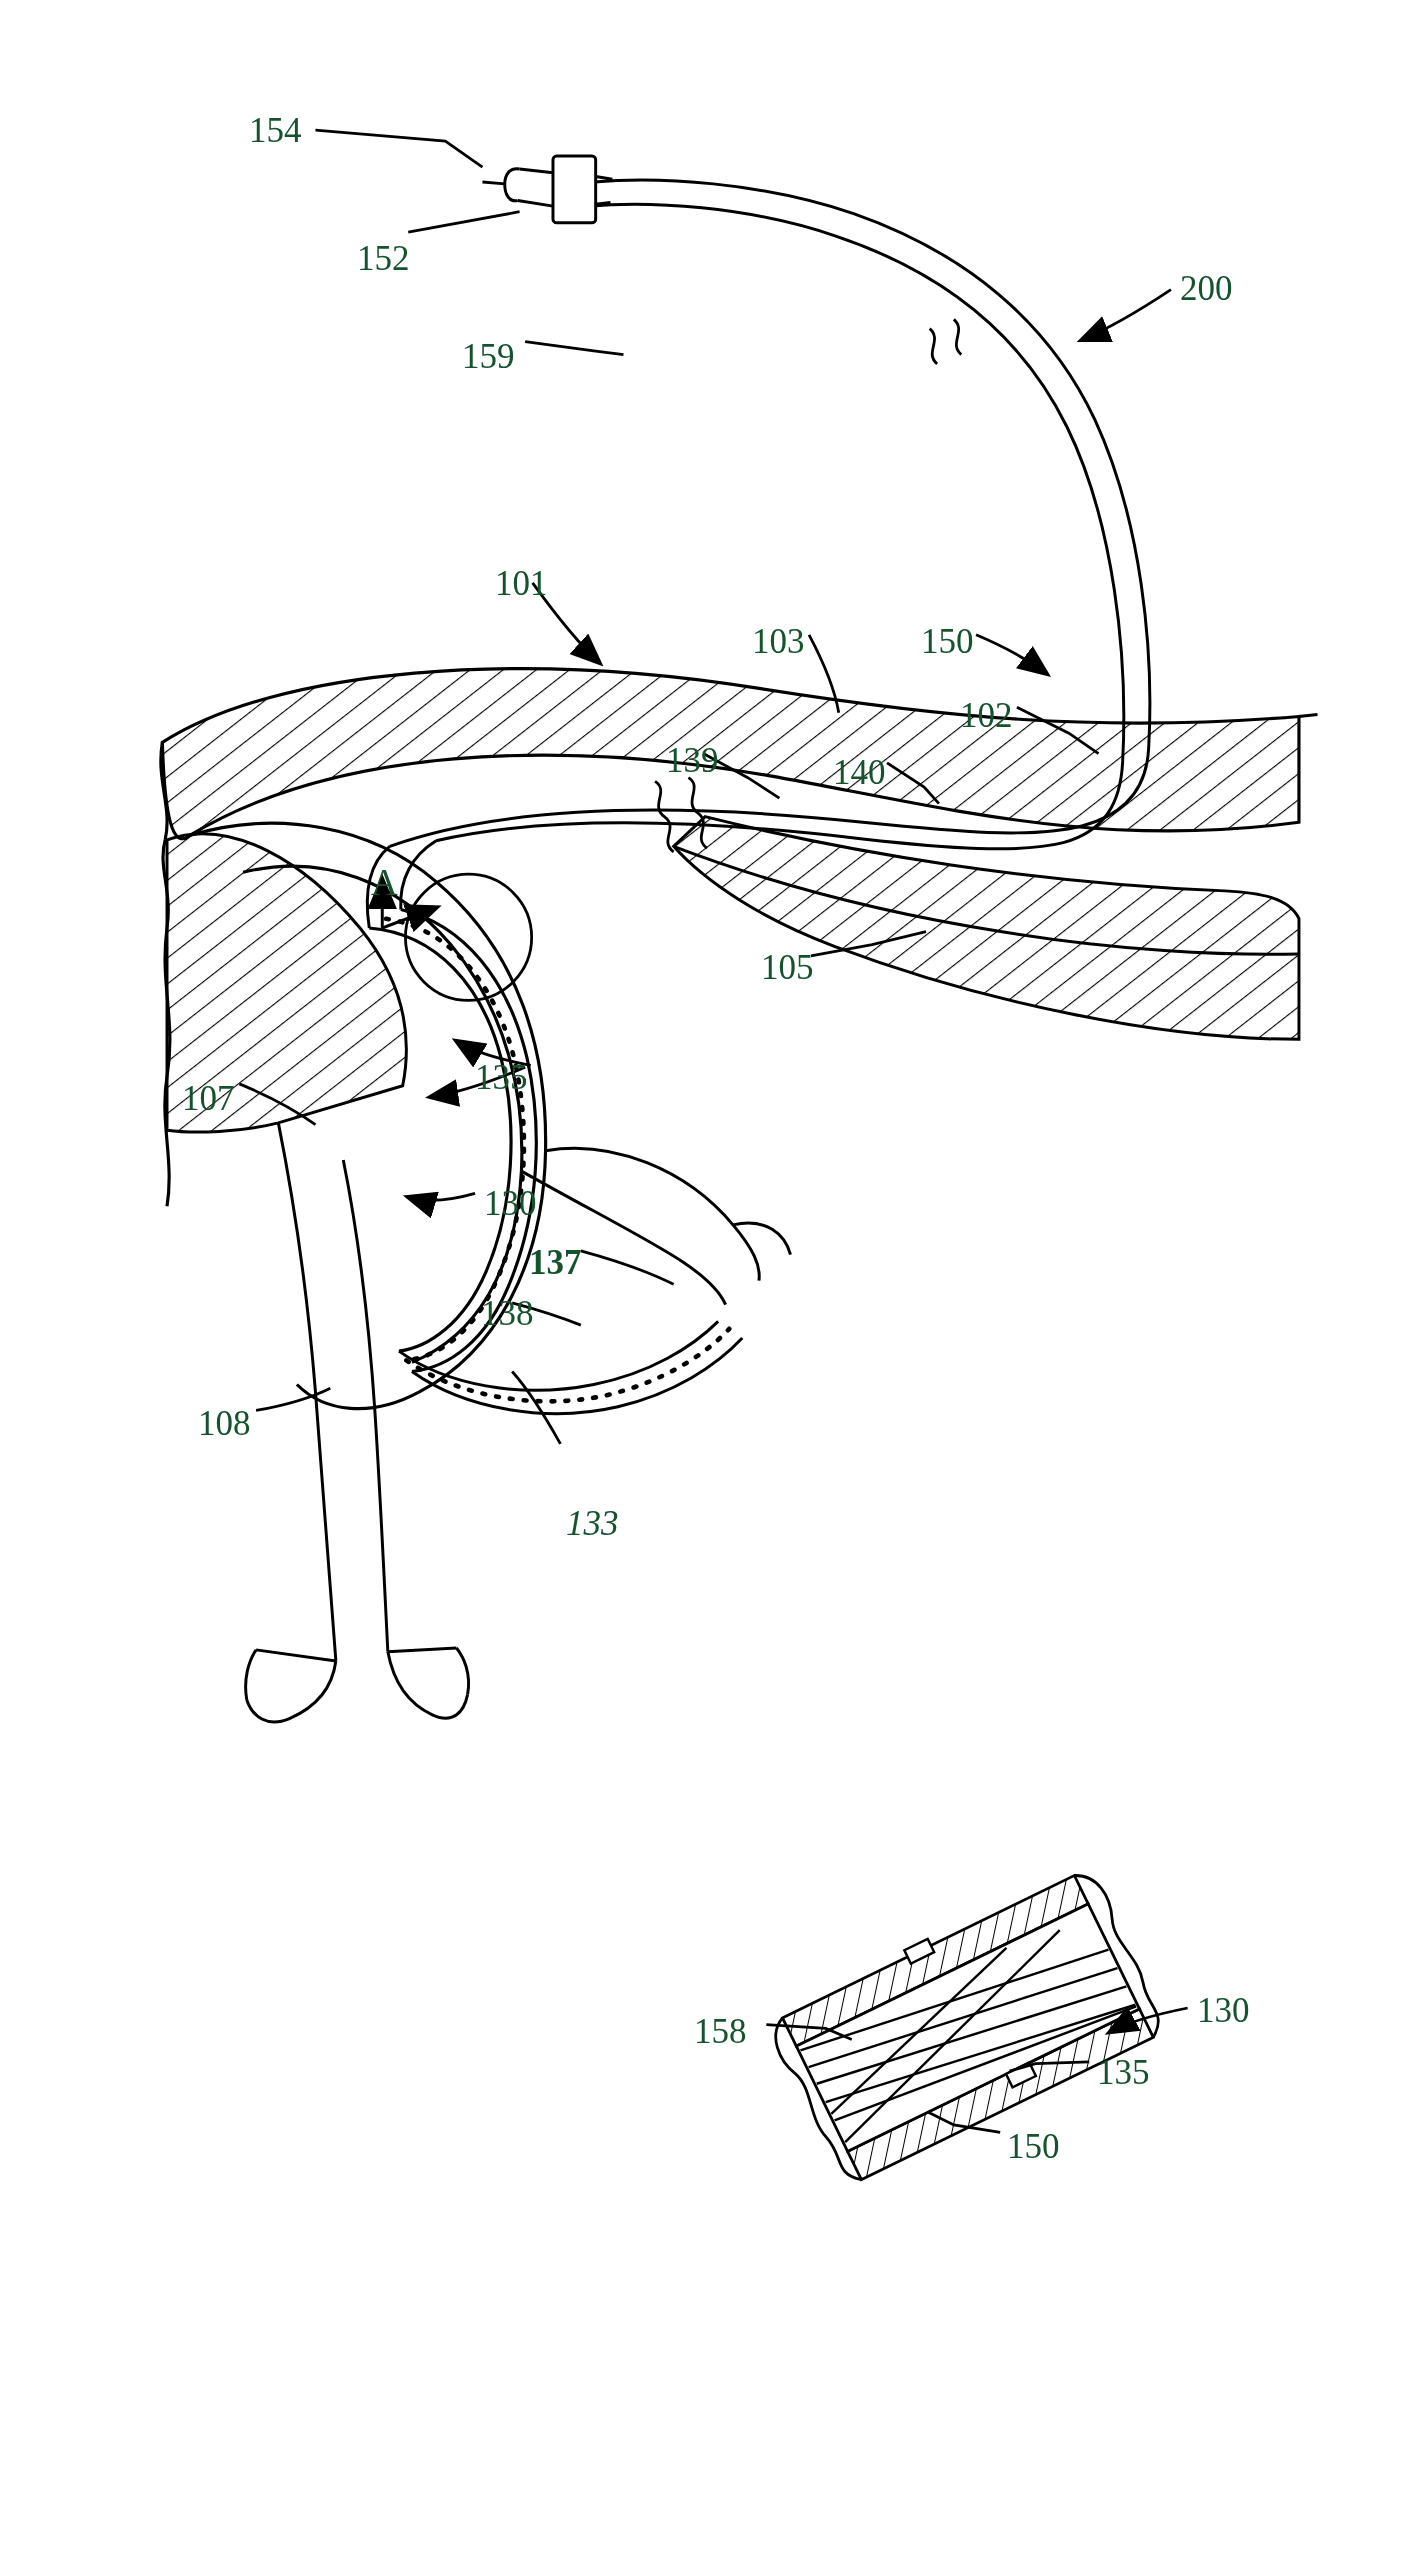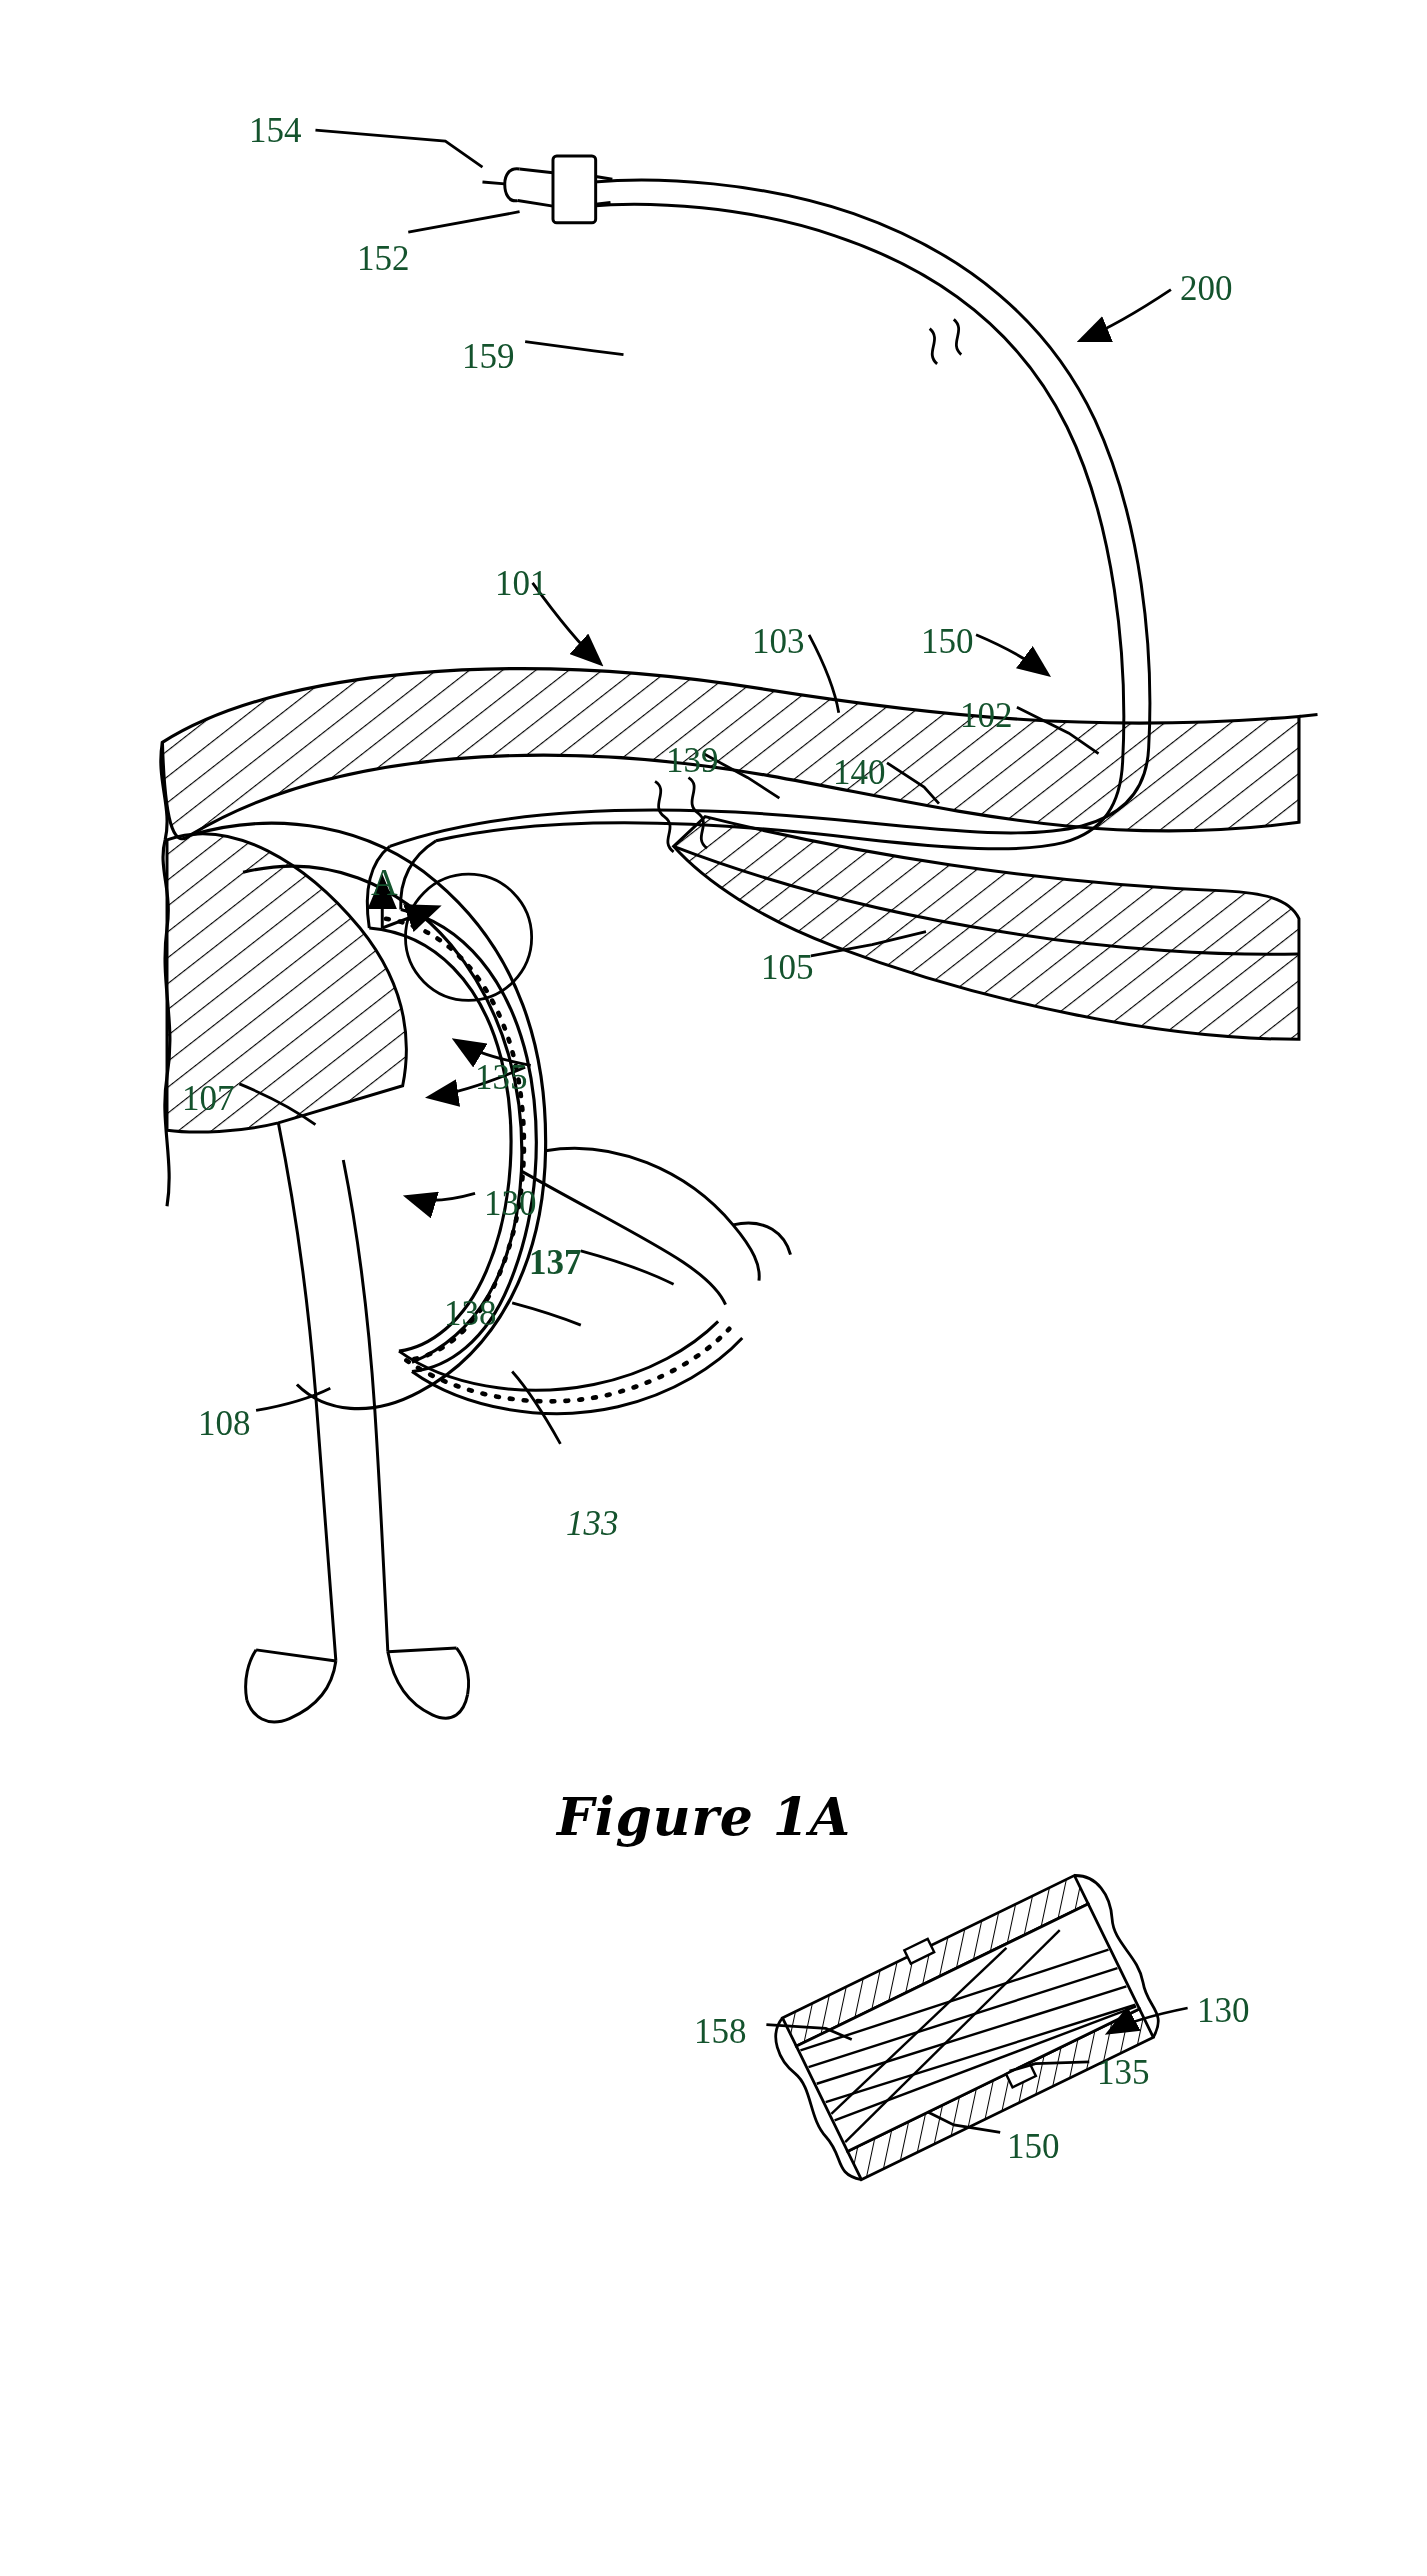--- a/index.html
+++ b/index.html
@@ -243,39 +243,38 @@
     </g>
 
     <g stroke="#000" stroke-width="3" fill="none">
       <path d="M826,2182 L890,2186 L918,2198"></path>
       <path d="M1280,2164 C1240,2172 1214,2180 1196,2190" marker-end="url(#arrowhead)"></path>
       <path d="M1174,2222 L1116,2224 L1088,2232"></path>
       <path d="M1078,2298 L1028,2290 L1000,2276"></path>
     </g>
   </svg>
 
-  <div class="fig-title" id="fig1a-title">Figure 1A</div>
 
   <div class="ref-label" style="left:249px; top:111px;">154</div>
   <div class="ref-label" style="left:357px; top:239px;">152</div>
   <div class="ref-label" style="left:462px; top:337px;">159</div>
   <div class="ref-label" style="left:1180px; top:269px;">200</div>
   <div class="ref-label" style="left:495px; top:564px;">101</div>
   <div class="ref-label" style="left:752px; top:622px;">103</div>
   <div class="ref-label" style="left:921px; top:622px;">150</div>
   <div class="ref-label" style="left:960px; top:696px;">102</div>
   <div class="ref-label" style="left:654px; top:741px;margin-left:12px;">139</div>
   <div class="ref-label" style="left:833px; top:753px;">140</div>
   <div class="ref-label" style="left:761px; top:948px;">105</div>
   <div class="ref-label" style="left:371px; top:861px; font-size:37px;">A</div>
   <div class="ref-label" style="left:475px; top:1058px;">135</div>
   <div class="ref-label" style="left:182px; top:1079px;">107</div>
   <div class="ref-label" style="left:484px; top:1184px;">130</div>
   <div class="ref-label" style="left:529px; top:1243px;font-weight:bold;">137</div>
-  <div class="ref-label" style="left:444px; top:1294px;">138</div>
+  <div class="ref-label" style="left:481px; top:1294px;">138</div>
   <div class="ref-label" style="left:198px; top:1404px;">108</div>
   <div class="ref-label" style="left:566px; top:1504px;font-style:italic;">133</div>
 
   <div class="ref-label" style="left:694px; top:2012px;">158</div>
   <div class="ref-label" style="left:1197px; top:1991px;">130</div>
   <div class="ref-label" style="left:1097px; top:2053px;">135</div>
   <div class="ref-label" style="left:1007px; top:2127px;">150</div>
 
 </div>
 

